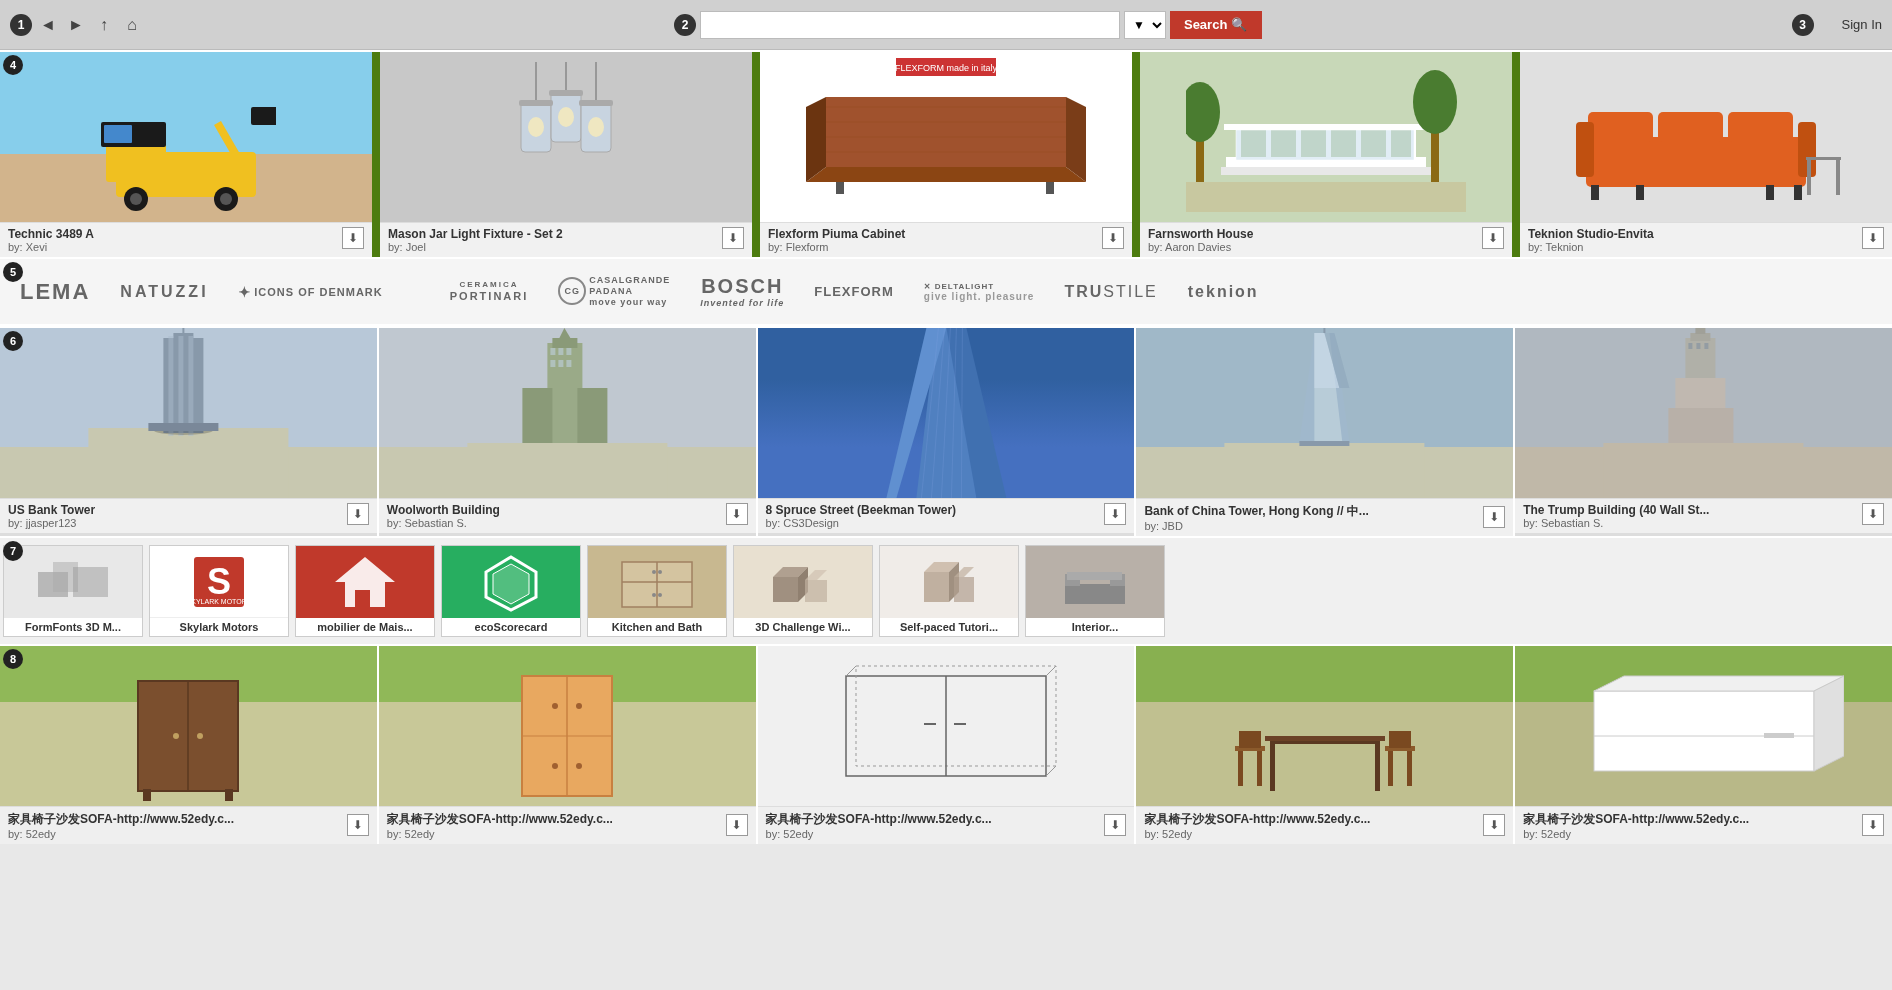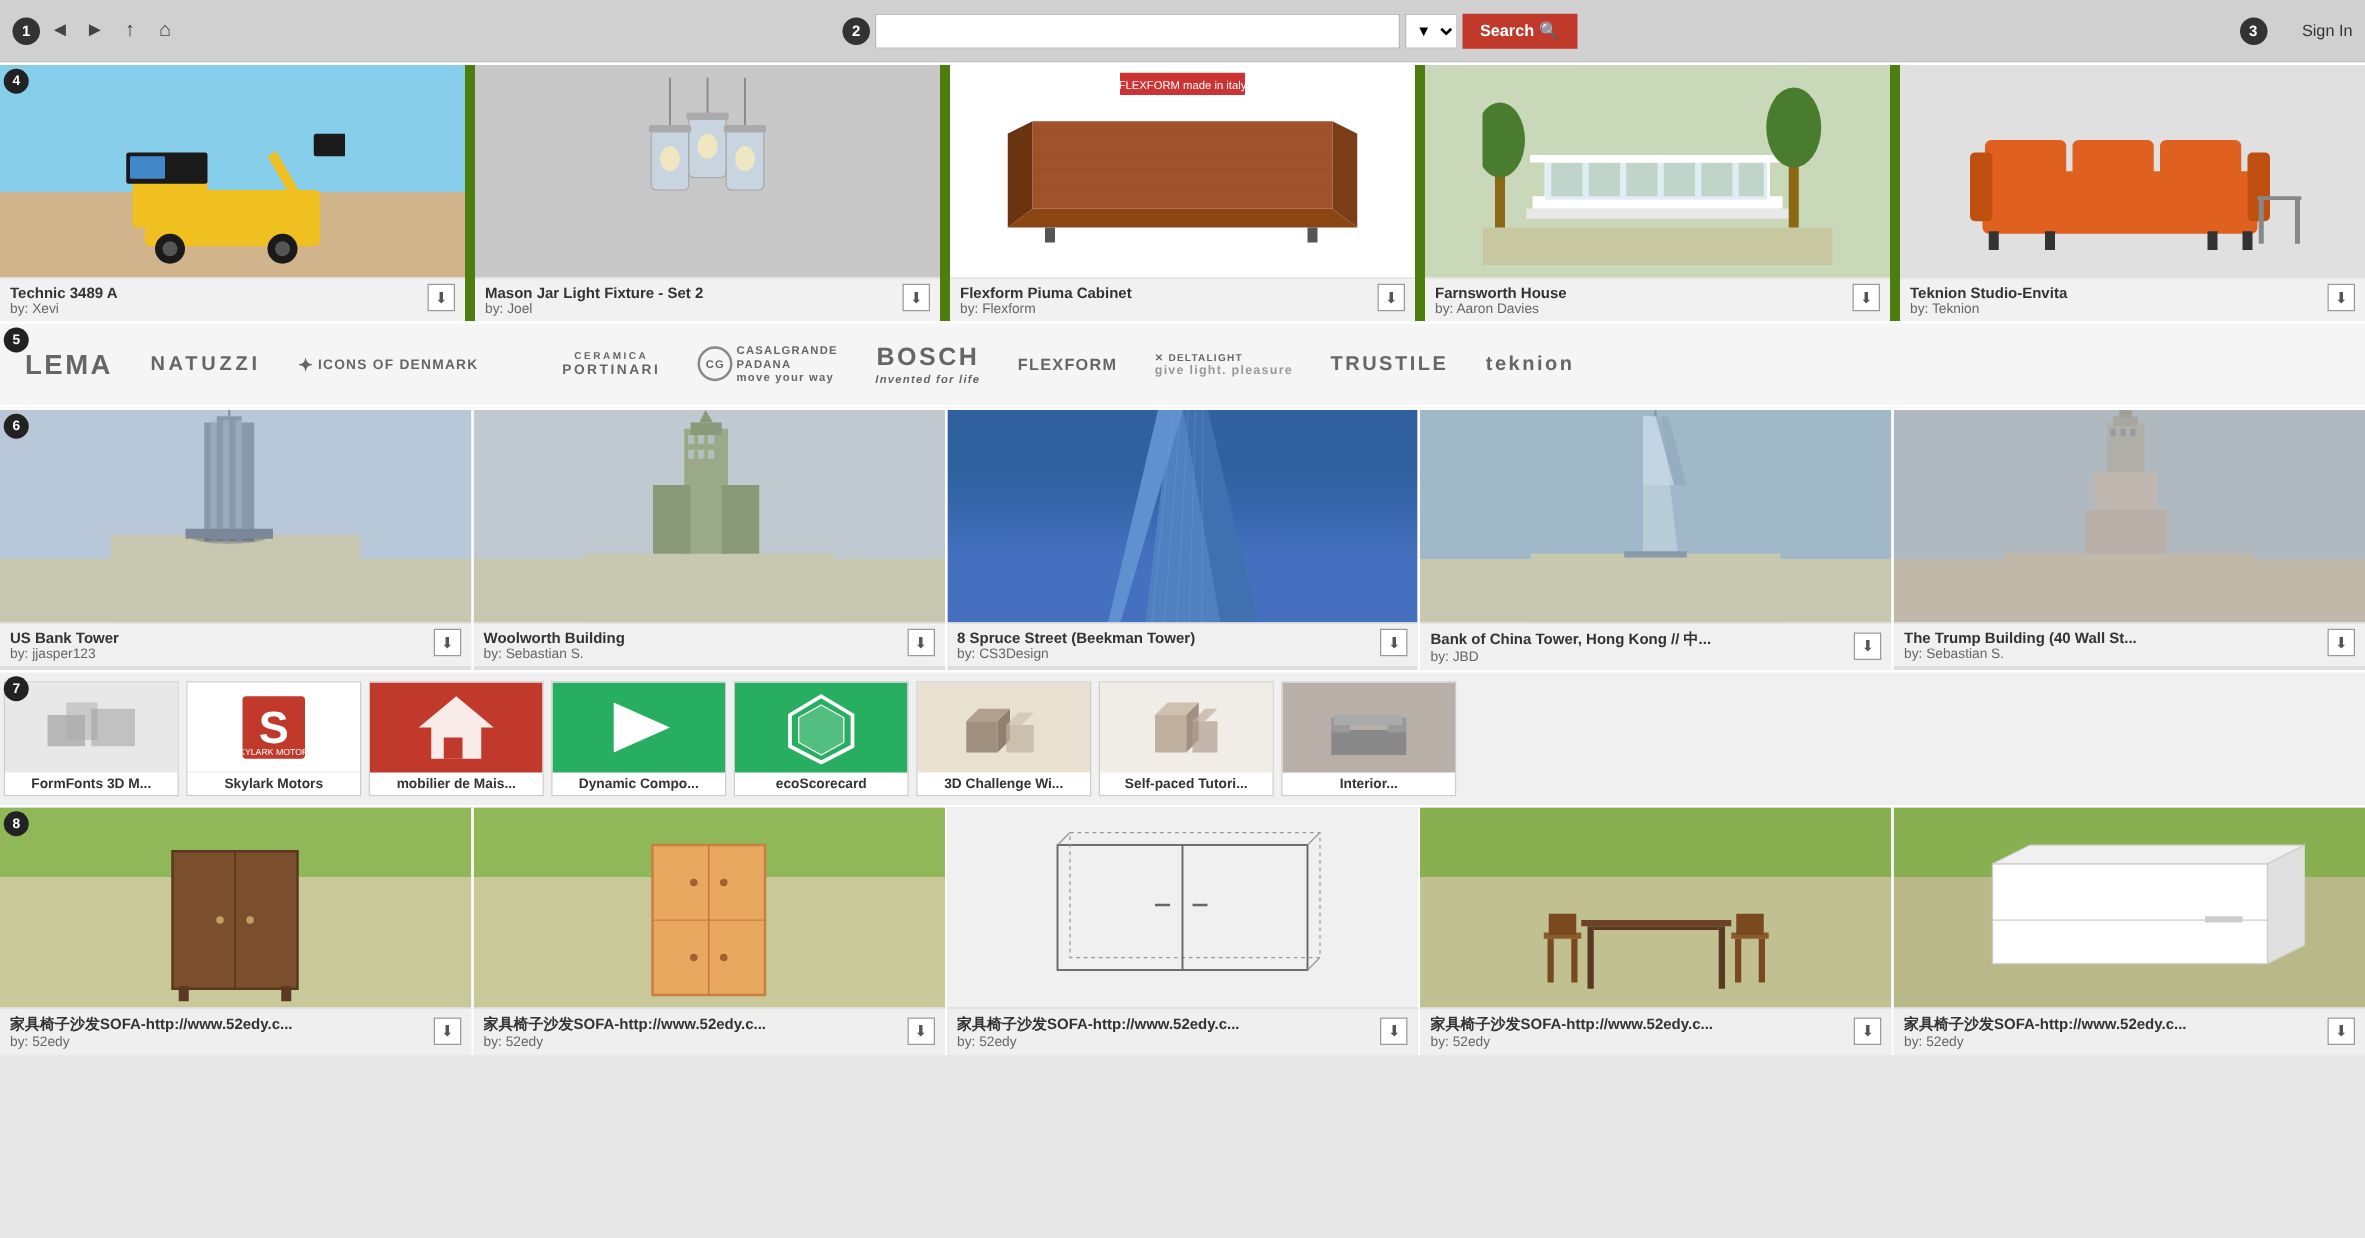--- a/index.html
+++ b/index.html
@@ -502,21 +502,21 @@
   </div>
   <div class="brand-logo bosch" style="display:flex;flex-direction:column;align-items:center;">
     <span style="font-size:20px;font-weight:900;letter-spacing:2px;">BOSCH</span>
     <span style="font-size:9px;font-style:italic;">Invented for life</span>
   </div>
   <div class="brand-logo" style="letter-spacing:1px;font-size:13px;">FLEXFORM</div>
   <div class="brand-logo" style="display:flex;flex-direction:column;font-size:10px;">
     <span style="font-size:8px;">✕ DELTALIGHT</span>
     <span style="font-size:10px;color:#999;">give light. pleasure</span>
   </div>
-  <div class="brand-logo trustile" style="font-size:16px;letter-spacing:2px;font-weight:900;">TRU<span style="font-weight:700;">STILE</span></div>
+  <div class="brand-logo trustile" style="font-size:16px;letter-spacing:2px;font-weight:900;">TRU<span style="font-weight:400;">STILE</span></div>
   <div class="brand-logo" style="font-size:16px;letter-spacing:2px;">teknion</div>
 </div>
 
 <div class="buildings-row">
   <div class="section-number">6</div>
 
   <div class="building-card">
     <div class="building-img-placeholder us-bank-bg">
       <svg width="100%" height="170" viewBox="0 0 200 170">
         <rect x="0" y="100" width="200" height="70" fill="#c8c8b0"></rect>
@@ -667,42 +667,49 @@
     <div class="collection-thumb" style="background:#c0392b;">
       <svg width="80" height="60" viewBox="0 0 80 60">
 
         <polygon points="40,5 10,30 20,30 20,55 60,55 60,30 70,30" fill="white" opacity="0.9"></polygon>
         <rect x="30" y="38" width="15" height="17" fill="#c0392b"></rect>
       </svg>
     </div>
     <div class="collection-title">mobilier de Mais...</div>
   </div>
 
+
+
+
   <div class="collection-card">
     <div class="collection-thumb" style="background:#27ae60;">
       <svg width="80" height="60" viewBox="0 0 80 60">
-        <polygon points="20,10 65,30 20,50" fill="white"></polygon>
-      </svg>
-    </div>
-    <div class="collection-title">Dynamic Compo...</div>
-  </div>
-
-
-
-  <div class="collection-card">
-    <div class="collection-thumb" style="background:#27ae60;">
-      <svg width="80" height="60" viewBox="0 0 80 60">
 
         <polygon points="40,5 65,20 65,45 40,58 15,45 15,20" fill="none" stroke="white" stroke-width="3"></polygon>
         <polygon points="40,12 58,22 58,42 40,52 22,42 22,22" fill="rgba(255,255,255,0.2)" stroke="white" stroke-width="1"></polygon>
       </svg>
     </div>
     <div class="collection-title">ecoScorecard</div>
   </div>
 
+  <div class="collection-card">
+    <div class="collection-thumb" style="background:#c8b890;">
+      <svg width="80" height="60" viewBox="0 0 80 60">
+
+        <rect x="5" y="10" width="70" height="45" fill="#d4c4a0" stroke="#a08060" stroke-width="1.5"></rect>
+        <line x1="40" y1="10" x2="40" y2="55" stroke="#a08060" stroke-width="1.5"></line>
+        <line x1="5" y1="30" x2="75" y2="30" stroke="#a08060" stroke-width="1.5"></line>
+        <circle cx="37" cy="20" r="2" fill="#888"></circle>
+        <circle cx="43" cy="20" r="2" fill="#888"></circle>
+        <circle cx="37" cy="43" r="2" fill="#888"></circle>
+        <circle cx="43" cy="43" r="2" fill="#888"></circle>
+      </svg>
+    </div>
+    <div class="collection-title">Kitchen and Bath</div>
+  </div>
 
   <div class="collection-card">
     <div class="collection-thumb" style="background:#e8e0d0;">
       <svg width="80" height="60" viewBox="0 0 80 60">
 
         <rect x="10" y="25" width="25" height="25" fill="#a09080"></rect>
         <polygon points="10,25 20,15 45,15 35,25" fill="#b0a090"></polygon>
         <polygon points="35,25 45,15 45,40 35,50" fill="#908070"></polygon>
         <rect x="42" y="28" width="22" height="22" fill="#c0b0a0" opacity="0.7"></rect>
         <polygon points="42,28 52,18 64,18 54,28" fill="#d0c0b0" opacity="0.7"></polygon>

